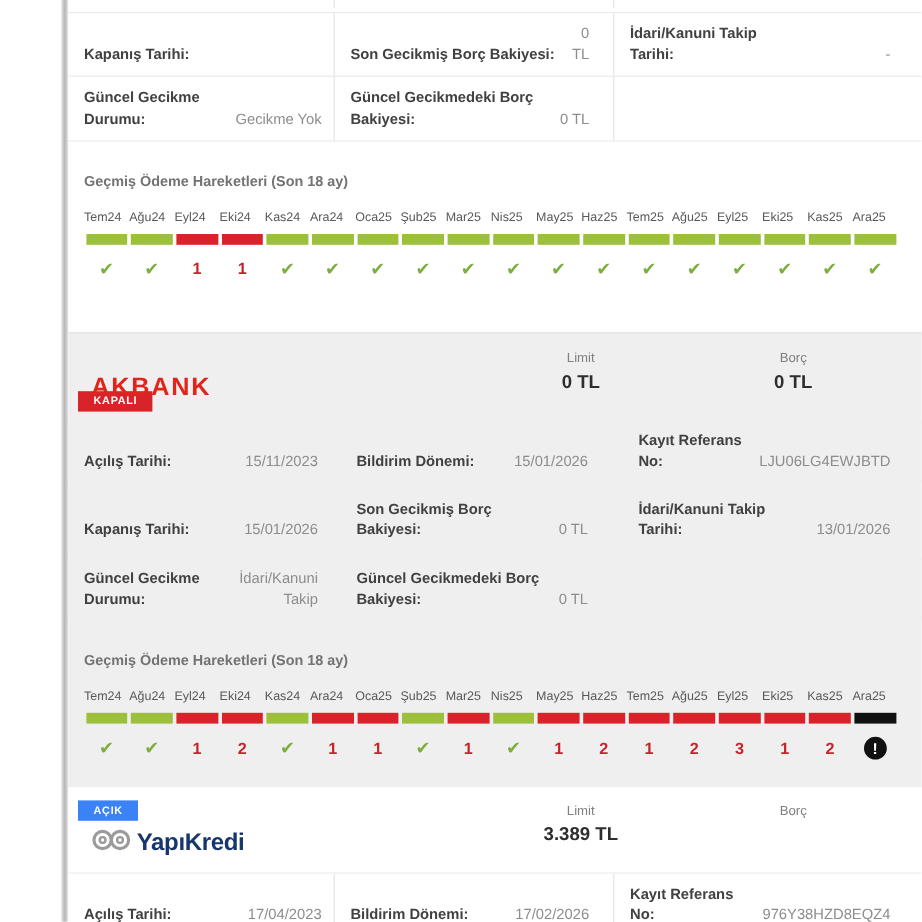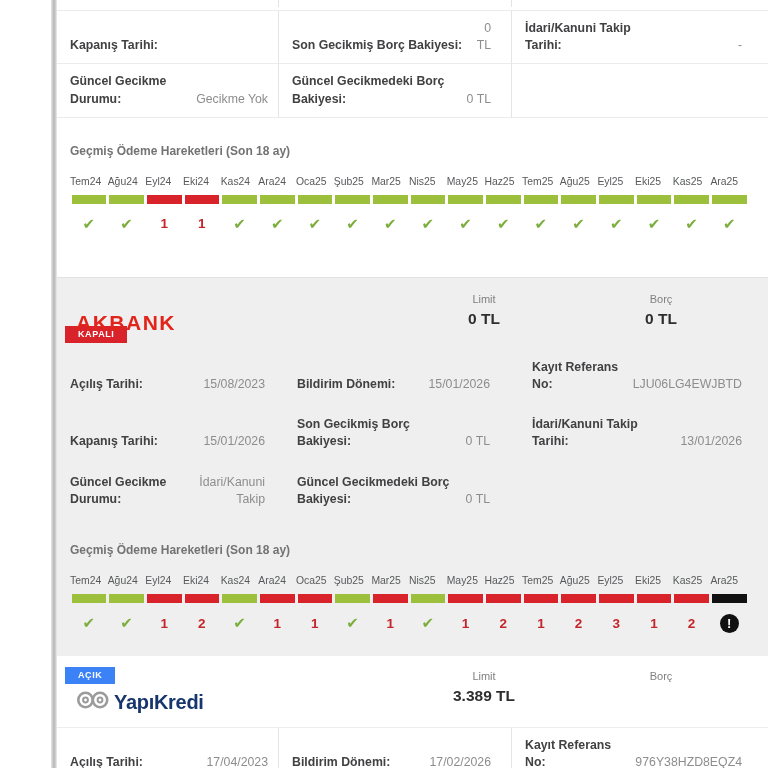--- a/index.html
+++ b/index.html
@@ -258,21 +258,21 @@
         <div class="hdr-val">0 TL</div>
       </div>
       <div class="hdr-col borc">
         <div class="hdr-lbl">Borç</div>
         <div class="hdr-val">0 TL</div>
       </div>
     </div>
     <div class="fgrid striped">
       <div class="cell c1">
         <span class="lbl">Açılış Tarihi:</span>
-        <span class="val">15/08/2023</span>
+        <span class="val">15/11/2023</span>
       </div>
       <div class="cell c2">
         <span class="lbl">Bildirim Dönemi:</span>
         <span class="val">15/01/2026</span>
       </div>
       <div class="cell c3">
         <span class="lbl">Kayıt Referans No:</span>
         <span class="val">LJU06LG4EWJBTD</span>
       </div>
       <div class="cell c1">

